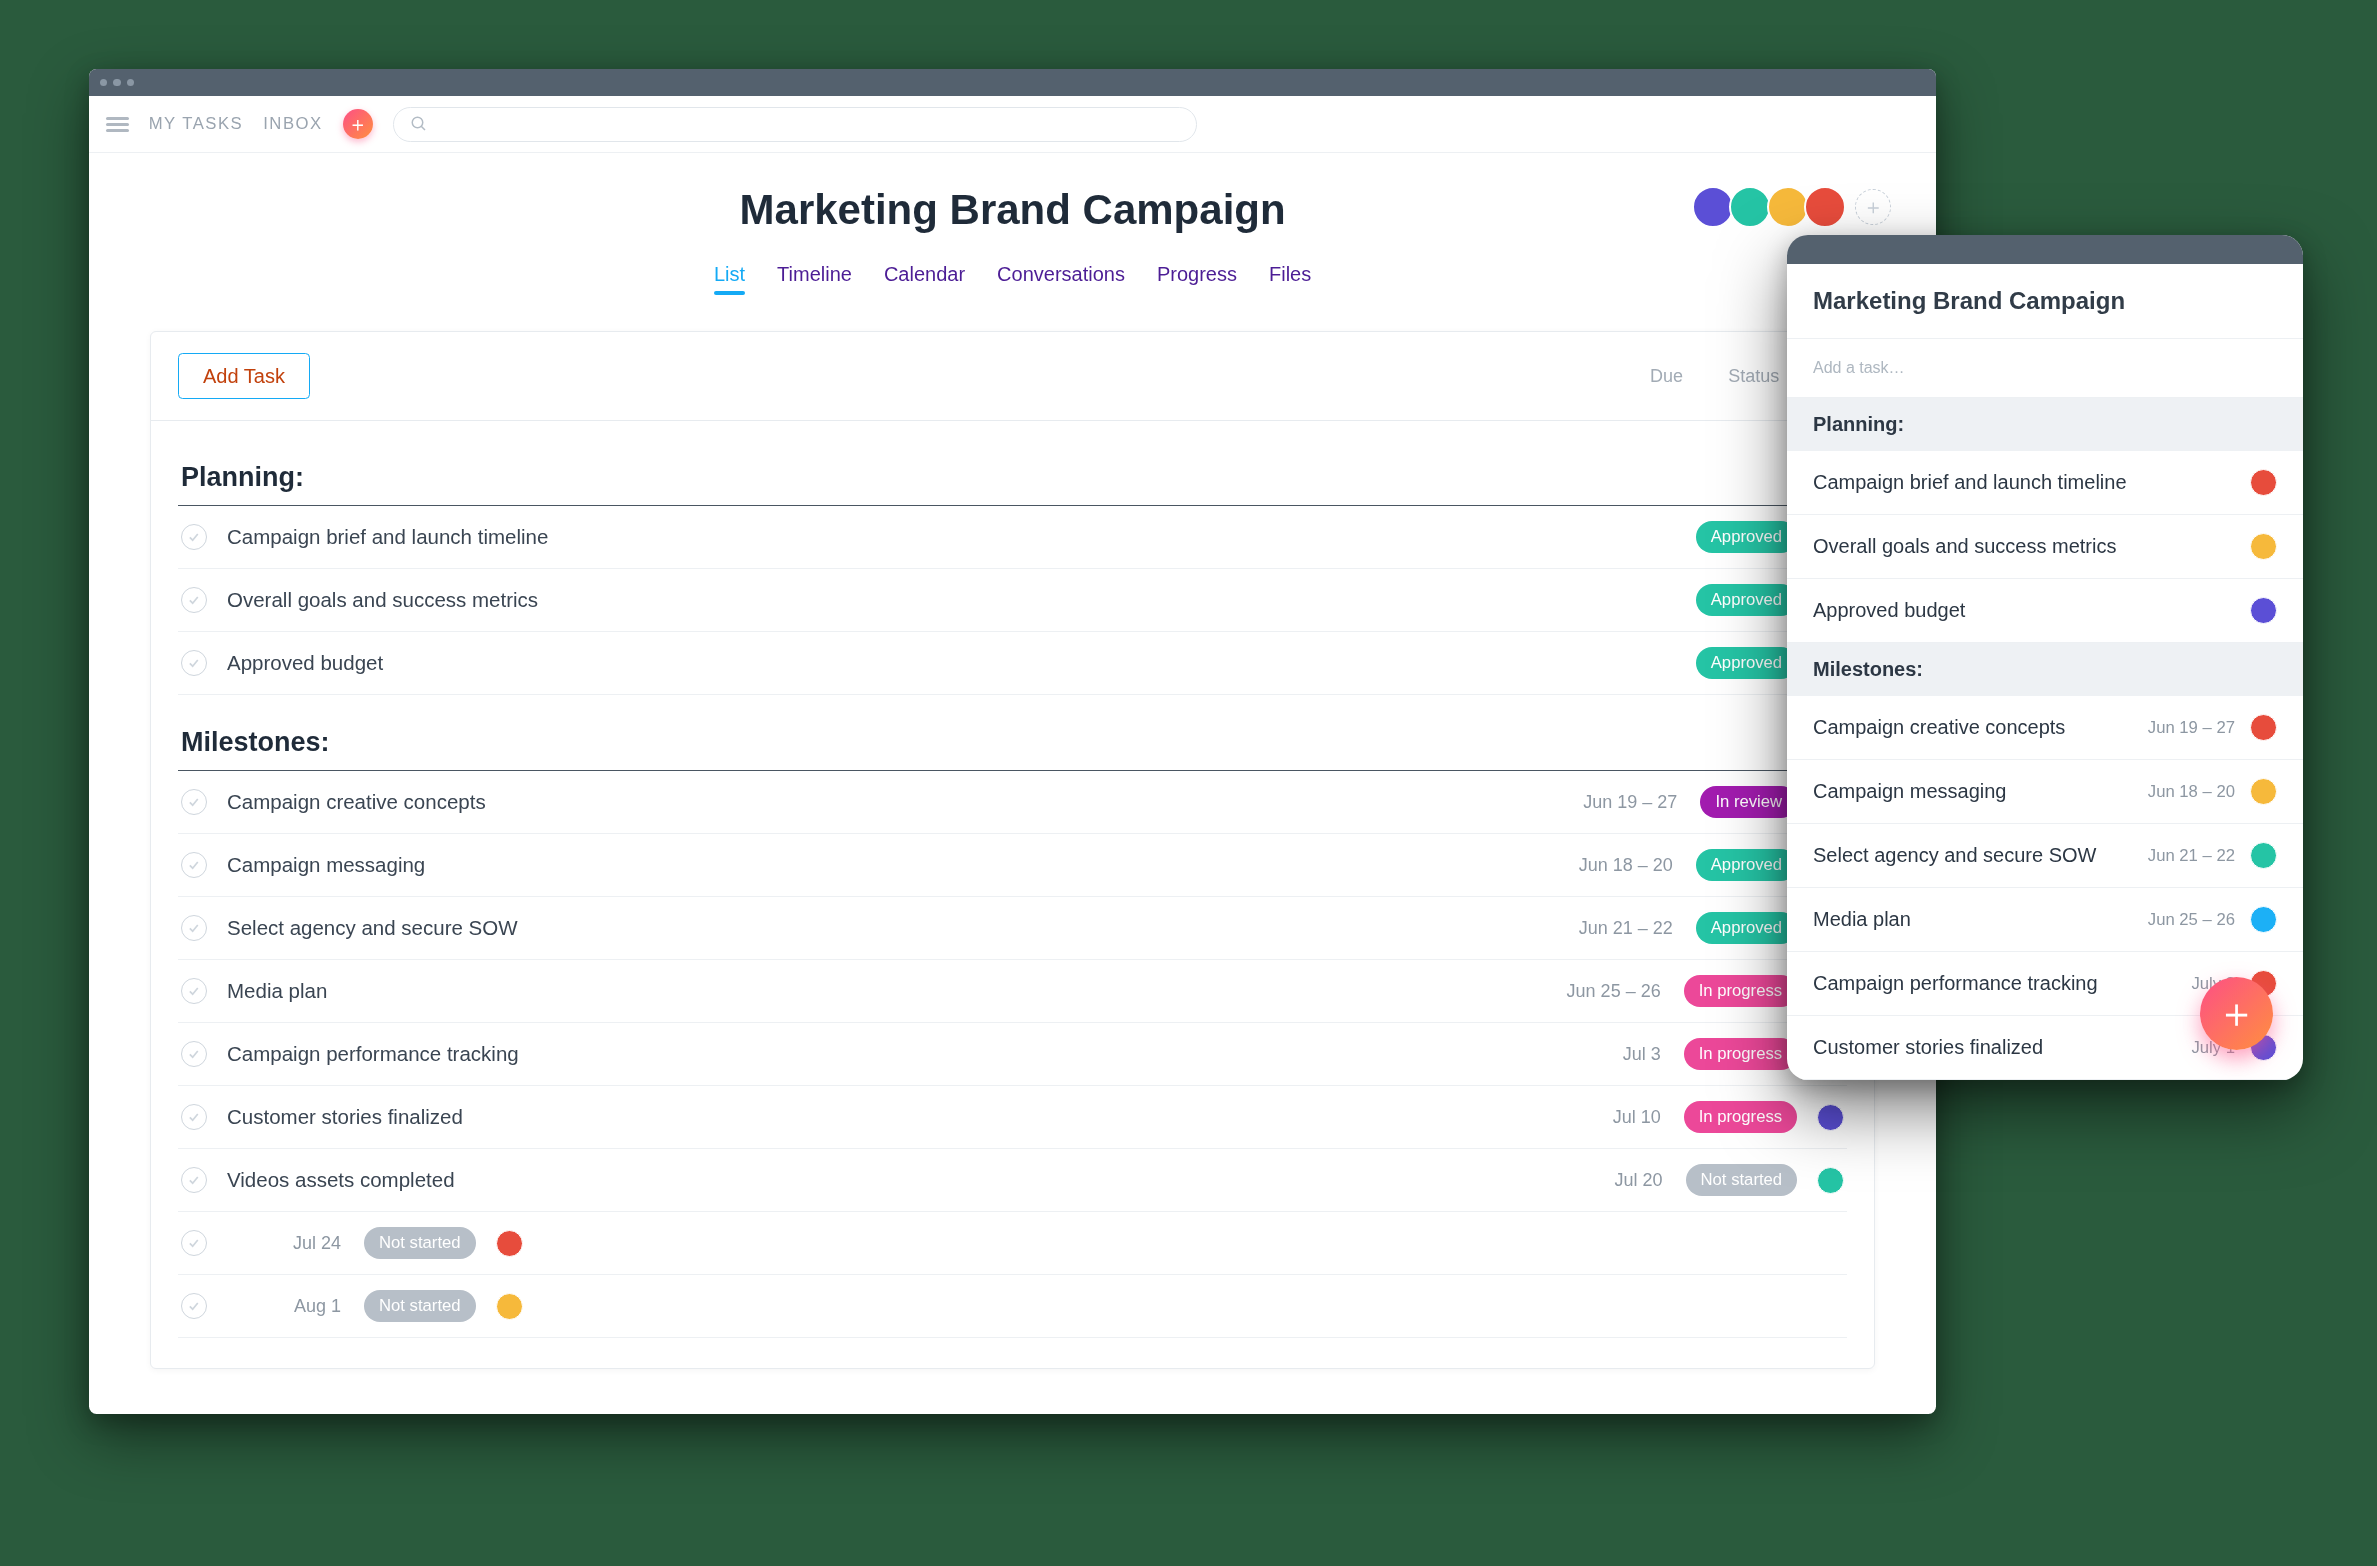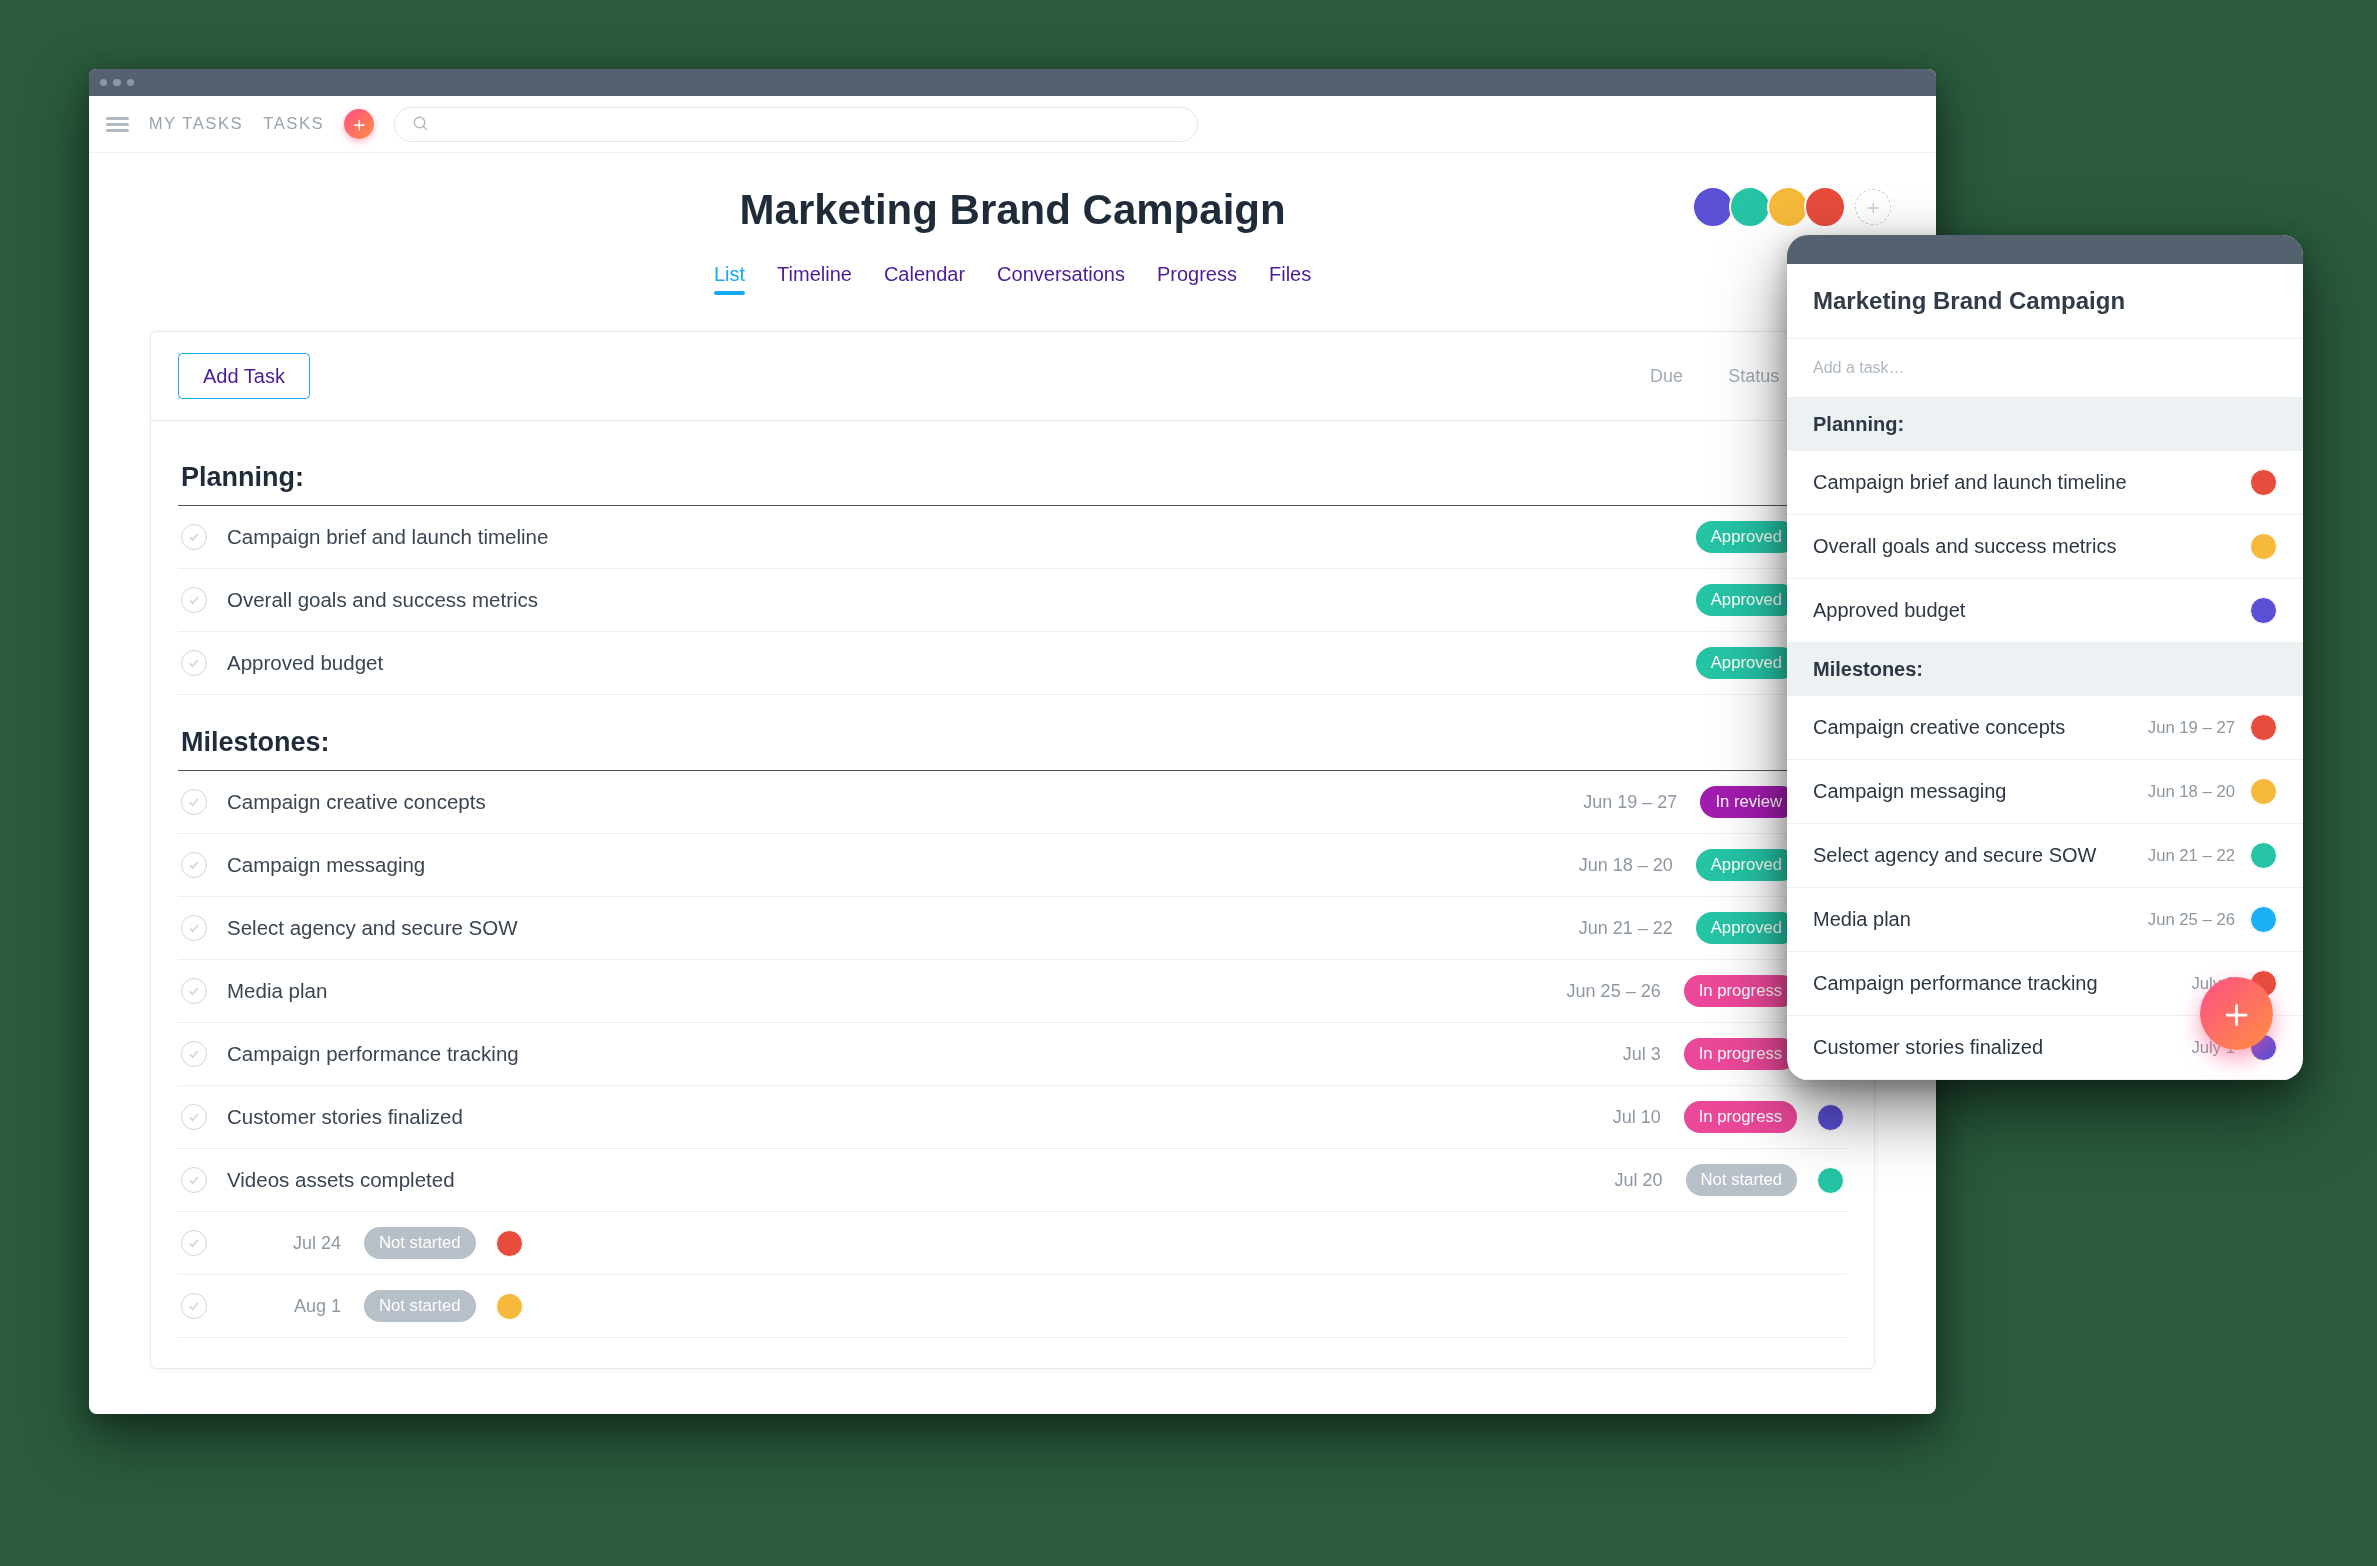--- a/index.html
+++ b/index.html
@@ -55,21 +55,21 @@
   .tab.active::after{ content:""; position:absolute; left:0; right:0; bottom:-1.5px; height:3.8px; background:#14aaf5; border-radius:2.3px;}
   .panel{
     margin:30px 61px 0 61px; background:#fff; border:0.8px solid #e7ebef; border-radius:6px;
     box-shadow:0 1.5px 6px rgba(0,0,0,.04);
   }
   .panel-head{
     display:flex; align-items:center; padding:21px 27px;
     border-bottom:0.8px solid #e7ebef;
   }
   .add-task{
-    border:1.5px solid #14aaf5; color:#4c1d95; background:#fff;
+    border:1.5px solid #14aaf5; color:#c2410c; background:#fff;
     padding:10.6px 24px; border-radius:4.5px; font-size:20px; font-weight:500;
   }
   .head-spacer{flex:1;}
   .col-label{ font-size:18px; color:#a2abb5; margin-left:45px;}
   .assignee-icon{ margin-left:45px; color:#c4ccd4;}
   .list{ padding:9px 27px 30px 27px;}
   .section-title{ font-size:27px; font-weight:700; color:#1f2b39; padding:32px 3px 12px 3px; border-bottom:1.5px solid #4a5662;}
   .task{
     display:flex; align-items:center; padding:15px 3px;
     border-bottom:0.8px solid #edf0f3; font-size:20.5px; color:#3a4552;
@@ -123,21 +123,21 @@
       <div class="dot"></div>
     </div>
 
     <div class="topbar">
       <div class="burger">
           <span></span>
           <span></span>
           <span></span>
         </div>
       <div class="nav-link">MY TASKS</div>
-      <div class="nav-link">TASKS</div>
+      <div class="nav-link">INBOX</div>
       <div class="plus-btn">＋</div>
       <div class="search">
         <svg width="18" height="18" viewBox="0 0 24 24" fill="none" stroke="#b3bcc5" stroke-width="2">
             <circle cx="10" cy="10" r="7"></circle>
             <line x1="20" y1="20" x2="15" y2="15"></line>
           </svg>
       </div>
     </div>
 
     <div class="title-area">

